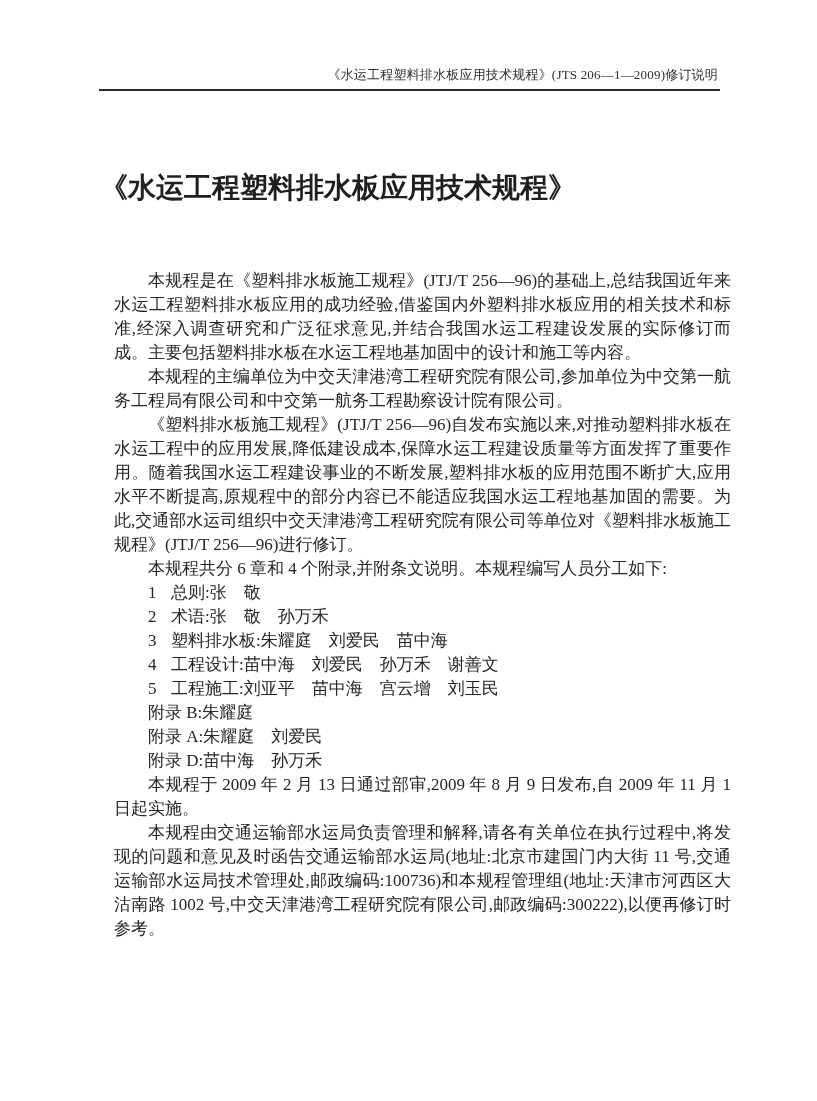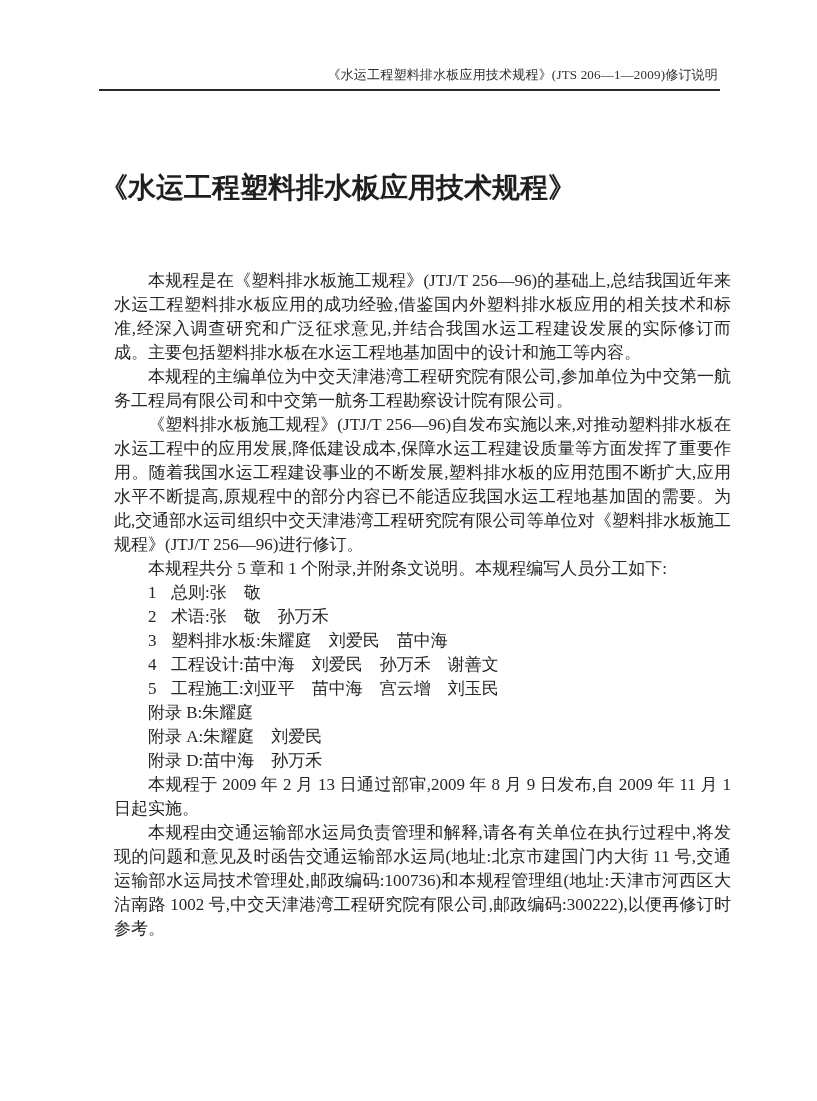--- a/index.html
+++ b/index.html
@@ -88,21 +88,21 @@
   </div>
 
   <div class="doc-body">
 
     <p>本规程是在《塑料排水板施工规程》(JTJ/T 256—96)的基础上,总结我国近年来水运工程塑料排水板应用的成功经验,借鉴国内外塑料排水板应用的相关技术和标准,经深入调查研究和广泛征求意见,并结合我国水运工程建设发展的实际修订而成。主要包括塑料排水板在水运工程地基加固中的设计和施工等内容。</p>
 
     <p>本规程的主编单位为中交天津港湾工程研究院有限公司,参加单位为中交第一航务工程局有限公司和中交第一航务工程勘察设计院有限公司。</p>
 
     <p>《塑料排水板施工规程》(JTJ/T 256—96)自发布实施以来,对推动塑料排水板在水运工程中的应用发展,降低建设成本,保障水运工程建设质量等方面发挥了重要作用。随着我国水运工程建设事业的不断发展,塑料排水板的应用范围不断扩大,应用水平不断提高,原规程中的部分内容已不能适应我国水运工程地基加固的需要。为此,交通部水运司组织中交天津港湾工程研究院有限公司等单位对《塑料排水板施工规程》(JTJ/T 256—96)进行修订。</p>
 
-    <p>本规程共分 5 章和 1 个附录,并附条文说明。本规程编写人员分工如下:</p>
+    <p>本规程共分 6 章和 4 个附录,并附条文说明。本规程编写人员分工如下:</p>
 
     <div class="toc-line">
       <span class="toc-no">1</span><span>总则:张　敬</span>
     </div>
     <div class="toc-line">
       <span class="toc-no">2</span><span>术语:张　敬　孙万禾</span>
     </div>
     <div class="toc-line">
       <span class="toc-no">3</span><span>塑料排水板:朱耀庭　刘爱民　苗中海</span>
     </div>

